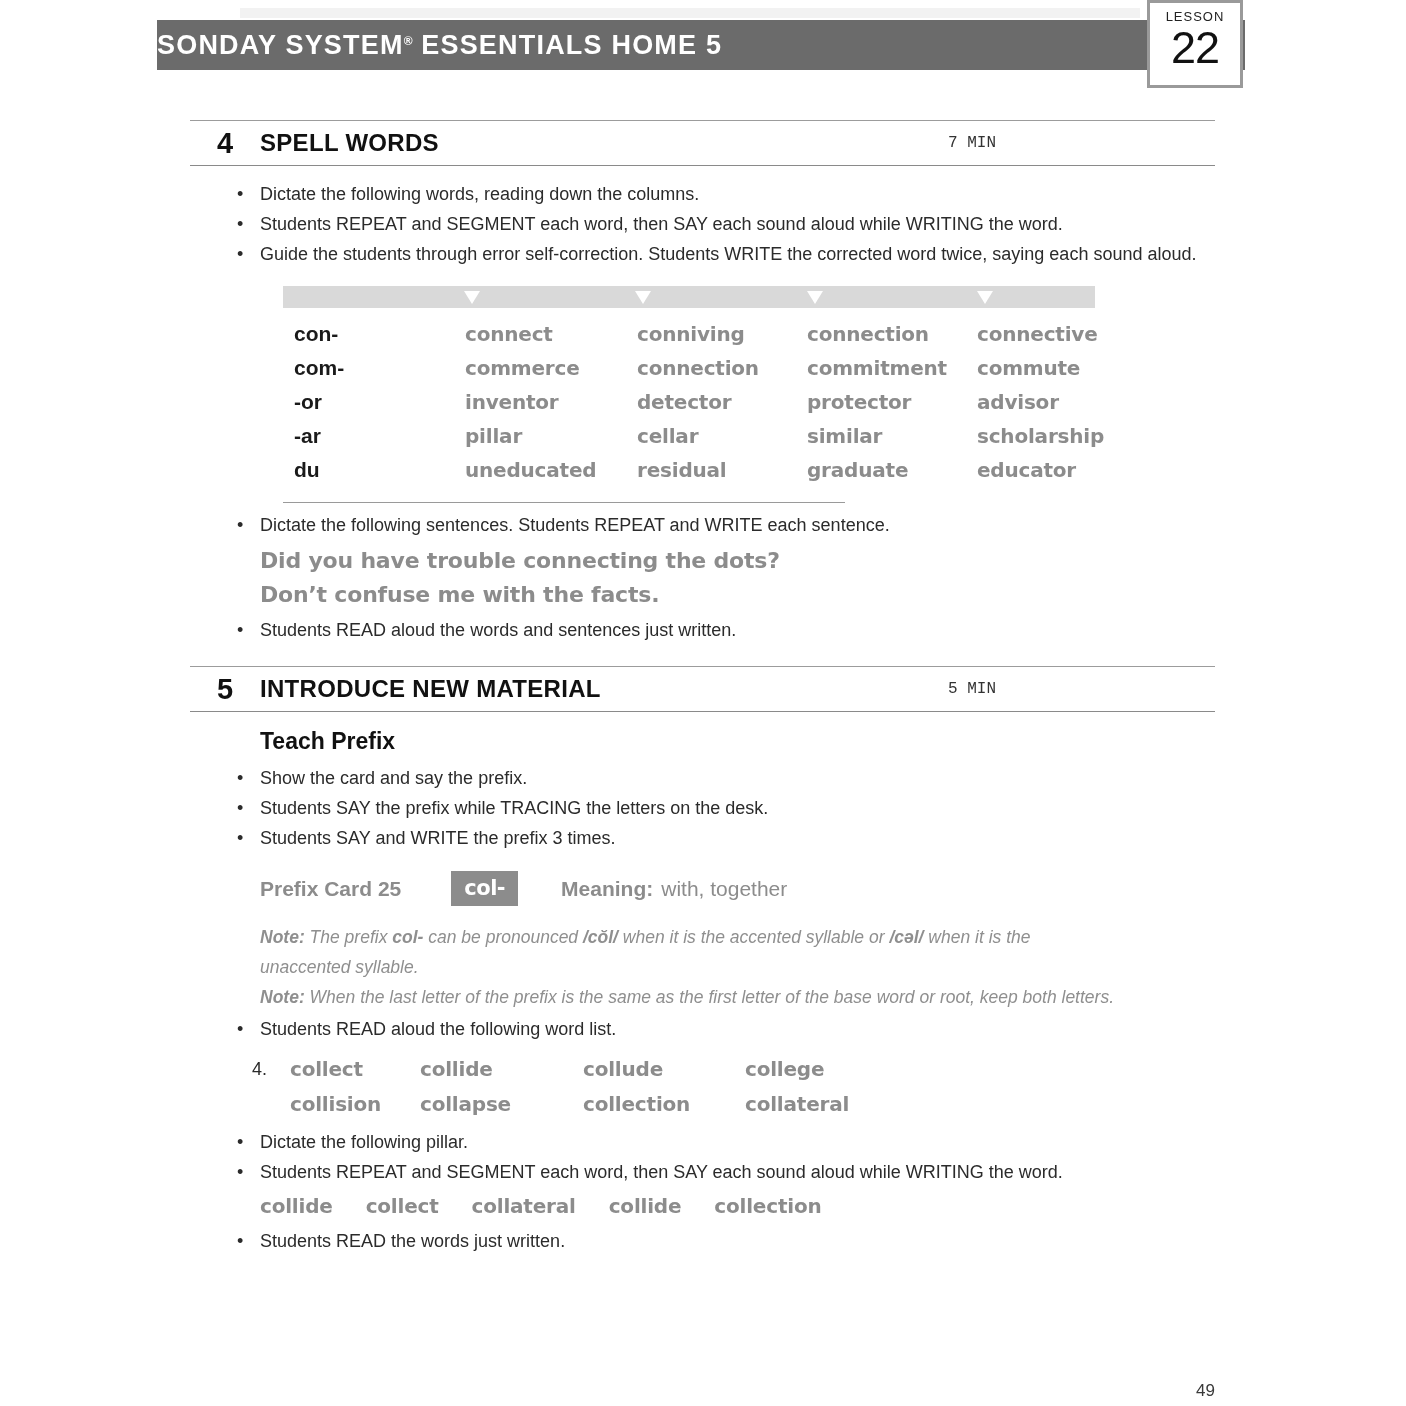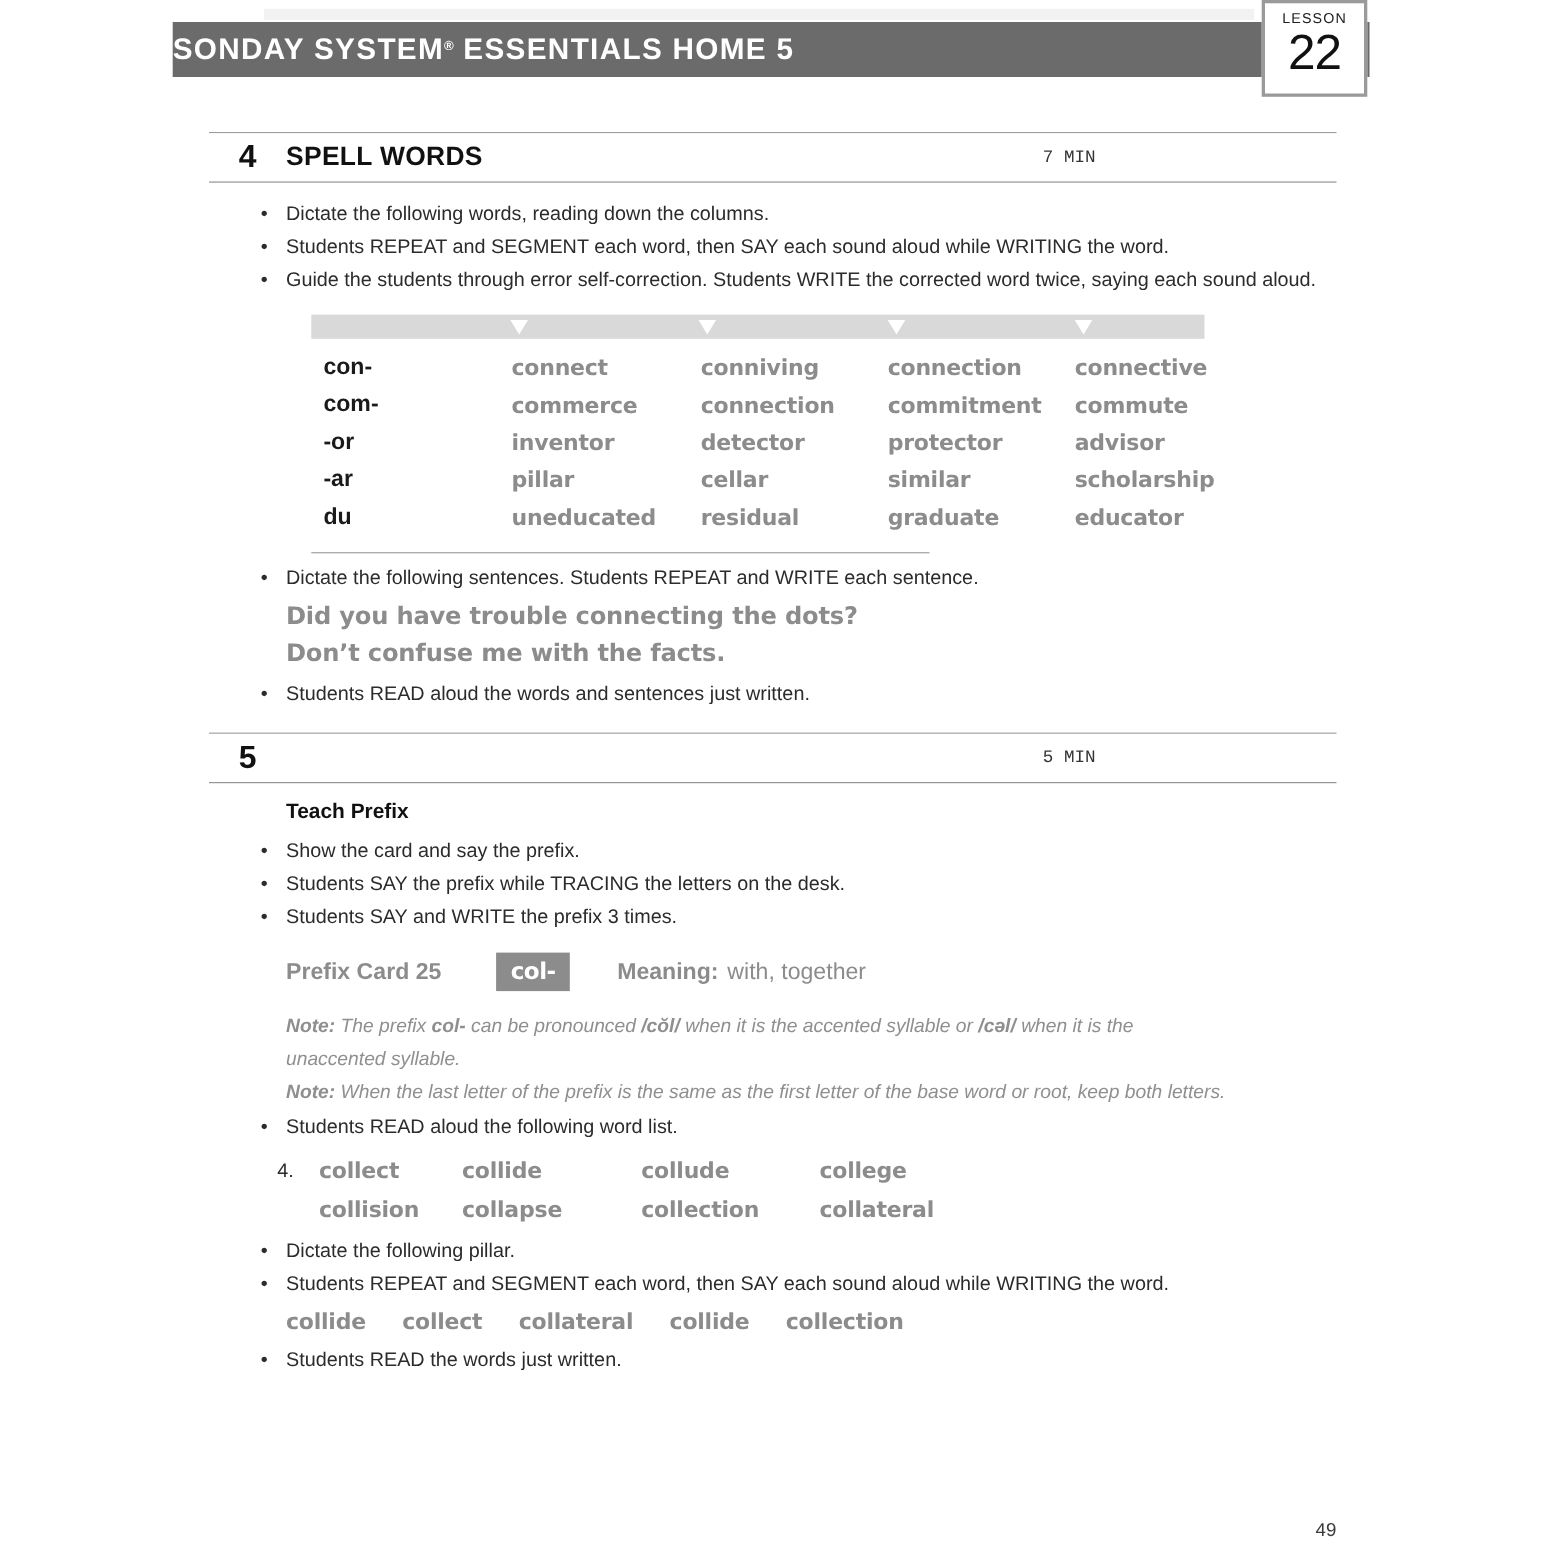--- a/index.html
+++ b/index.html
@@ -60,21 +60,21 @@
   .wt-row { display: grid; grid-template-columns: 182px 172px 170px 170px auto; line-height: 34px; }
   .wt-prefix { font-weight: bold; color: #1a1a1a; font-size: 21px; padding-left: 11px; font-family: "Liberation Sans", sans-serif; }
   .wt-word { font-family: "DejaVu Sans", sans-serif; font-weight: bold; color: #8c8c8c; font-size: 20px; letter-spacing: -0.2px; }
 
   .rule { border: none; border-top: 1px solid #9a9a9a; width: 562px; margin: 15px 0 0 93px; }
 
   .sentences { margin: 4px 0 2px 70px; }
   .sentence { font-family: "DejaVu Sans", sans-serif; font-weight: bold; color: #8c8c8c; font-size: 22px; line-height: 34px; letter-spacing: -0.2px; }
 
   .sec5 { margin-top: 21px; }
-  .subhead { font-size: 19px; font-weight: bold; color: #111; margin: 16px 0 0 70px; }
+  .subhead { font-size: 23px; font-weight: bold; color: #111; margin: 16px 0 0 70px; }
 
   .prefix-card-row { display: flex; align-items: center; margin: 18px 0 0 70px; }
   .pc-label { color: #8c8c8c; font-weight: bold; font-size: 21px; }
   .pc-box {
     background: #8c8c8c; color: #fff; font-weight: bold; font-size: 21px;
     padding: 5px 13px 6px 13px; margin-left: 50px;
     font-family: "DejaVu Sans", sans-serif; letter-spacing: -0.5px;
   }
   .pc-meaning-label { margin-left: 43px; color: #8c8c8c; font-weight: bold; font-size: 21px; }
   .pc-meaning { color: #8c8c8c; font-size: 21px; margin-left: 8px; }
@@ -197,20 +197,21 @@
 
   <ul class="bullets" style="margin-top:3px">
     <li>
         <span class="dot">•</span>
         <span>Students READ aloud the words and sentences just written.</span>
       </li>
   </ul>
 
   <div class="section-head sec5">
     <div class="sec-num">5</div>
+    <div class="sec-title">INTRODUCE NEW MATERIAL</div>
     <div class="sec-time">5 MIN</div>
   </div>
 
   <div class="subhead">Teach Prefix</div>
 
   <ul class="bullets" style="margin-top:8px">
     <li>
         <span class="dot">•</span>
         <span>Show the card and say the prefix.</span>
       </li>

